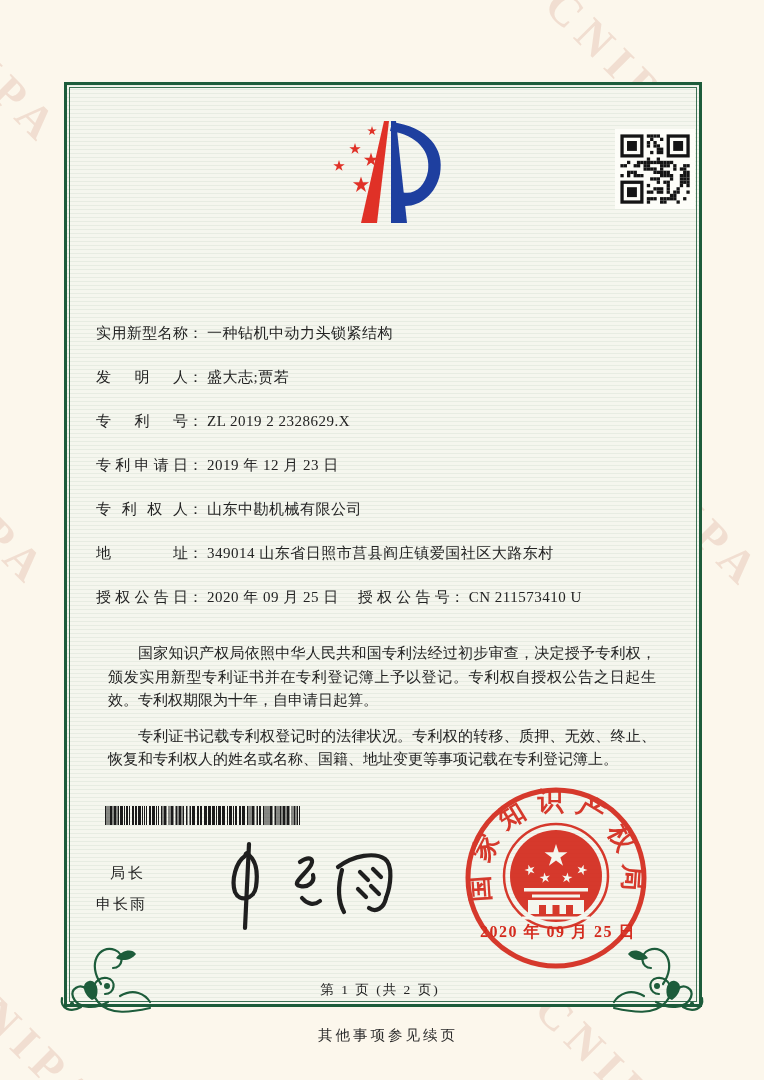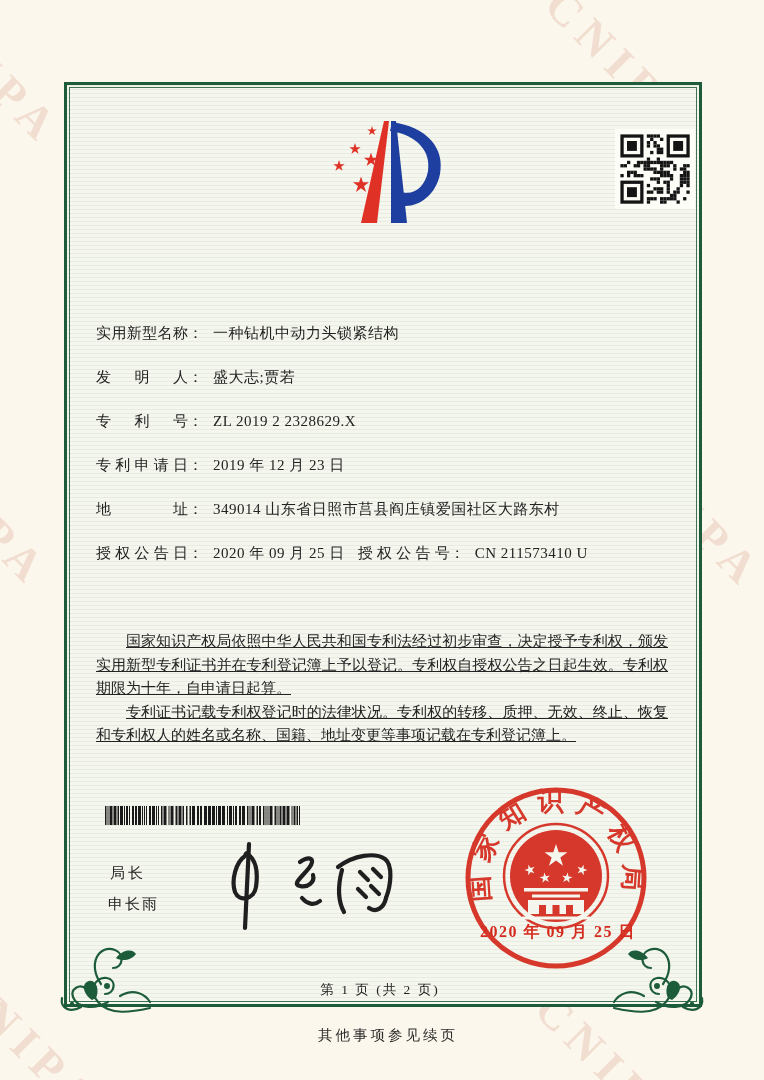--- a/index.html
+++ b/index.html
@@ -20,32 +20,32 @@
   .cert-no{position:absolute;left:96px;top:130px;font-size:15px;letter-spacing:2px;}
   .logo{position:absolute;left:326px;top:118px;width:120px;height:110px;}
   .qr{position:absolute;left:615px;top:129px;width:80px;height:80px;background:#fdfdf8;}
   .title{position:absolute;left:64px;top:240px;width:632px;text-align:center;font-size:37px;
          font-weight:bold;letter-spacing:9px;text-indent:9px;color:#1c1c1c;}
   
   .fields{position:absolute;left:96px;top:322px;width:566px;font-size:15px;}
   .frow{margin-bottom:22px;line-height:22px;white-space:nowrap;}
   .flabel{display:inline-block;width:92px;text-align:justify;text-align-last:justify;vertical-align:top;}
   .fcolon{display:inline-block;vertical-align:top;}
-  .fvalue{display:inline-block;margin-left:10px;vertical-align:top;letter-spacing:0.5px;}
+  .fvalue{display:inline-block;margin-left:4px;vertical-align:top;letter-spacing:0.5px;}
   .fgroup{display:inline-block;}
   .fgroup-left{width:258px;}
   
   .body-text{position:absolute;left:96px;top:630px;width:572px;font-size:15px;line-height:23.5px;
              text-align:justify;}
-  .body-text p{margin:0;text-indent:2em;text-decoration:underline;}
+  .body-text p{margin:12px;text-indent:2em;}
   
   .barcode{position:absolute;left:105px;top:806px;width:200px;height:19px;}
   
   .director-label{position:absolute;left:110px;top:864px;font-size:15px;letter-spacing:3px;}
-  .director-name{position:absolute;left:108px;top:895px;font-size:15px;letter-spacing:2px;}
+  .director-name{position:absolute;left:96px;top:895px;font-size:15px;letter-spacing:2px;}
   .signature{position:absolute;left:212px;top:840px;width:195px;height:92px;}
   
   .seal{position:absolute;left:462px;top:784px;width:188px;height:188px;opacity:0.93;}
   .seal-date{position:absolute;left:462px;top:922px;width:192px;text-align:center;font-size:16px;
              letter-spacing:1.5px;color:#d42b1e;font-weight:bold;white-space:nowrap;}
   
   .page-info{position:absolute;left:64px;top:981px;width:632px;text-align:center;font-size:13.5px;letter-spacing:2px;}
   .cont-note{position:absolute;left:6px;top:1026px;width:764px;text-align:center;font-size:14.5px;letter-spacing:3px;color:#2b2b2b;}
   
   .flourish{position:absolute;width:104px;height:80px;color:#1d5c3b;}
@@ -225,20 +225,23 @@
     <div class="frow">
       <span class="flabel">发明人</span><span class="fcolon">：</span><span class="fvalue">盛大志;贾若</span>
     </div>
     <div class="frow">
       <span class="flabel">专利号</span><span class="fcolon">：</span><span class="fvalue">ZL 2019 2 2328629.X</span>
     </div>
     <div class="frow">
       <span class="flabel">专利申请日</span><span class="fcolon">：</span><span class="fvalue">2019 年 12 月 23 日</span>
     </div>
     <div class="frow">
+      <span class="flabel">专利权人</span><span class="fcolon">：</span><span class="fvalue">山东中勘机械有限公司</span>
+    </div>
+    <div class="frow">
       <span class="flabel">地址</span><span class="fcolon">：</span><span class="fvalue">349014 山东省日照市莒县阎庄镇爱国社区大路东村</span>
     </div>
     <div class="frow">
       <span class="fgroup fgroup-left">
         <span class="flabel">授权公告日</span><span class="fcolon">：</span><span class="fvalue">2020 年 09 月 25 日</span>
       </span>
       <span class="fgroup">
         <span class="flabel">授权公告号</span><span class="fcolon">：</span><span class="fvalue">CN 211573410 U</span>
       </span>
     </div>

